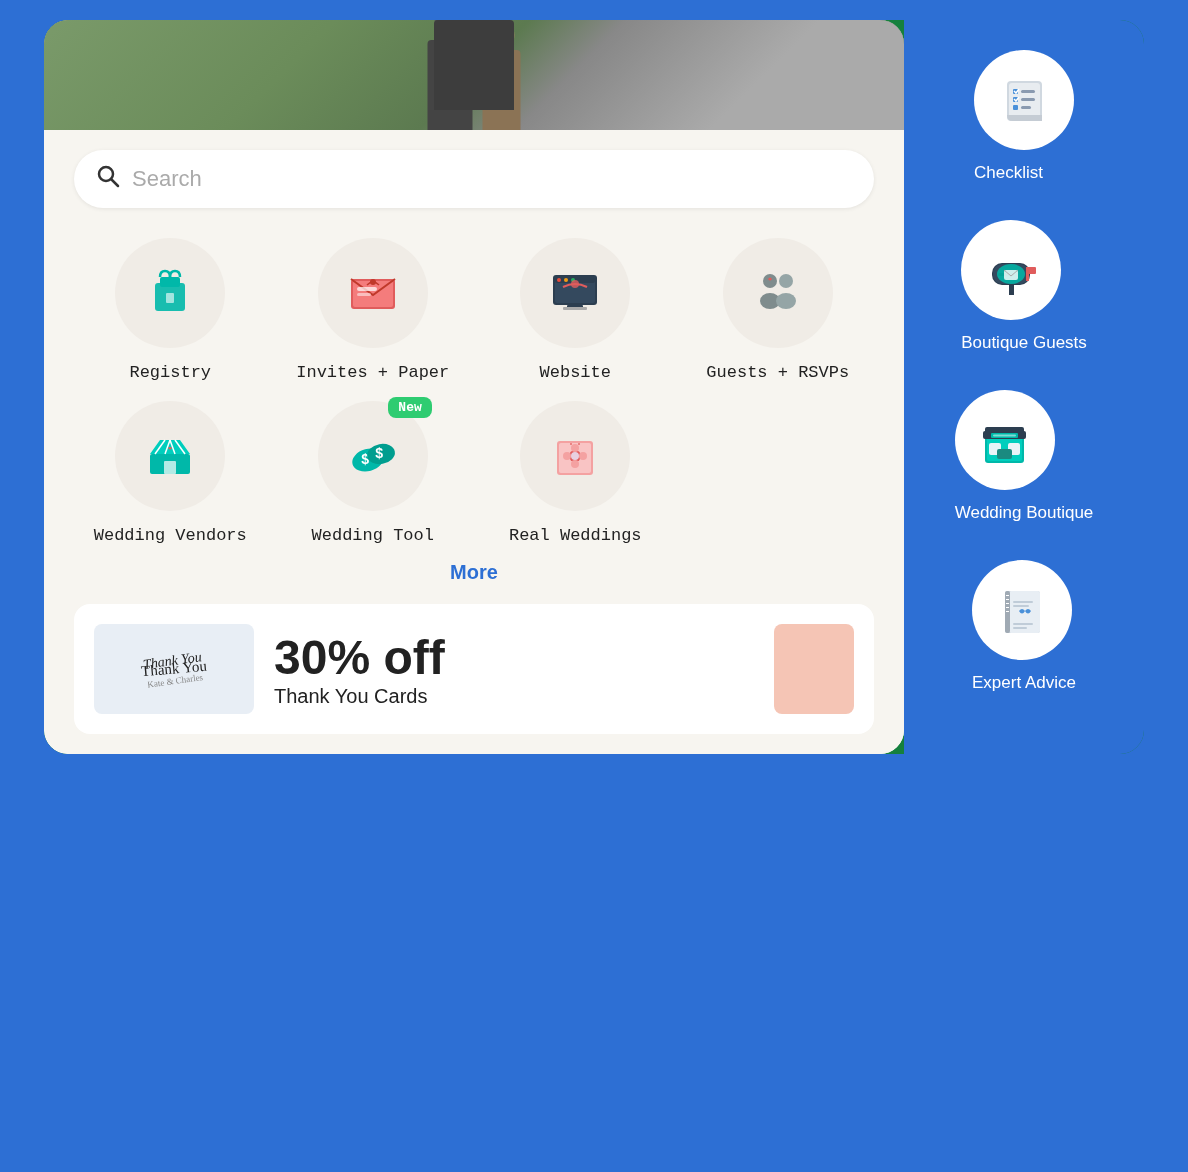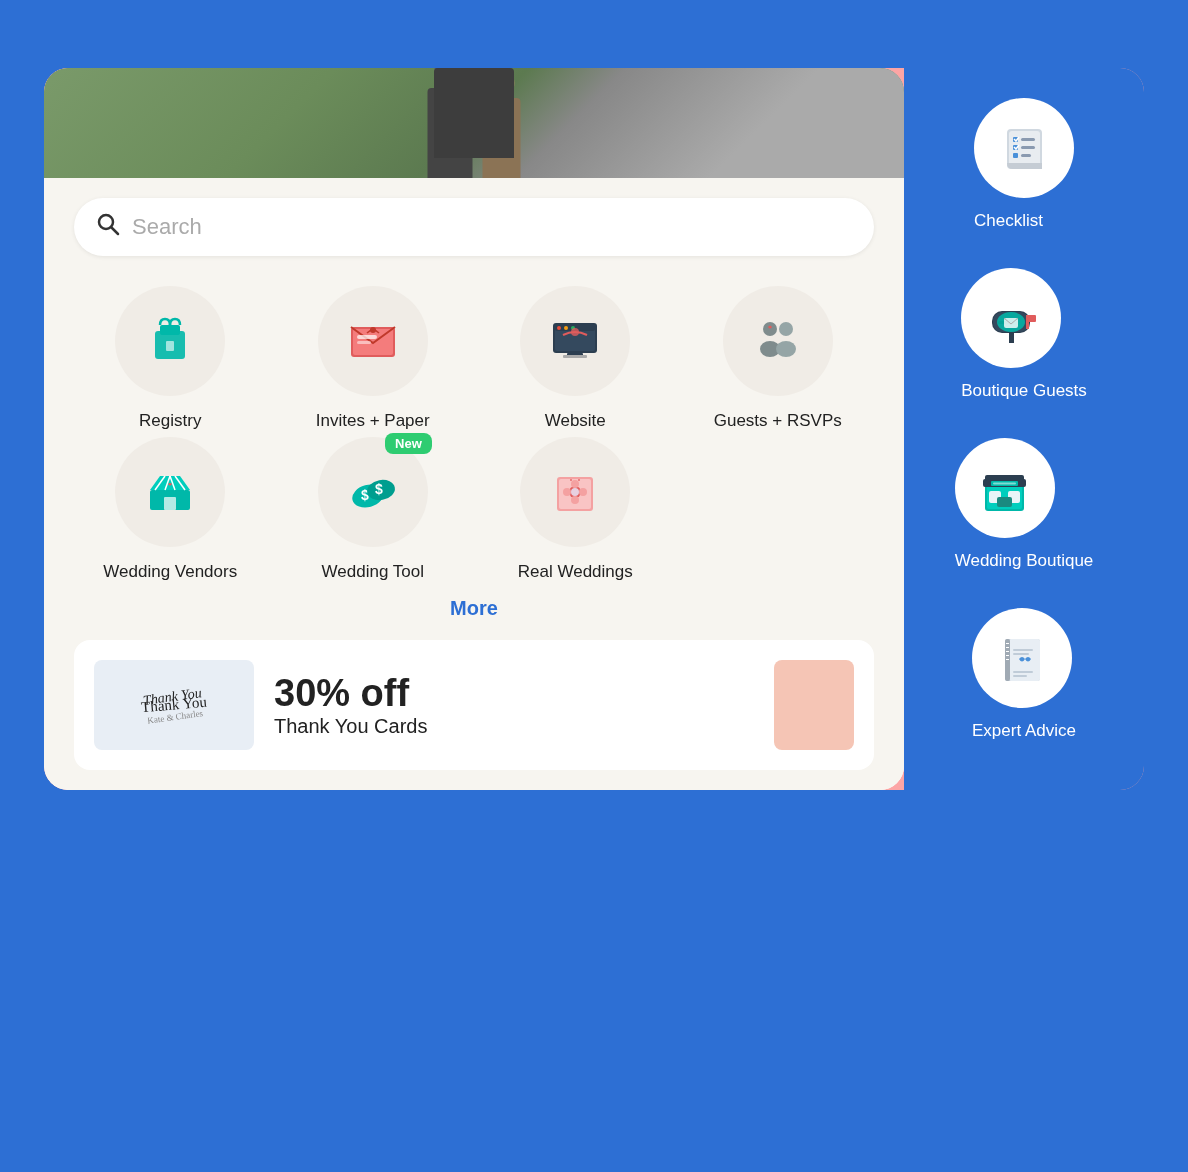--- a/index.html
+++ b/index.html
@@ -12,22 +12,21 @@
       justify-content: center;
       align-items: flex-start;
       padding: 20px;
     }
     .container {
       display: flex;
       width: 1100px;
       gap: 0;
       border-radius: 24px;
       overflow: hidden;
-      background: #fca5a5;
-      margin-top: 48px;
+      background: #15803d;
     }
     .main-panel {
       flex: 1;
       background: white;
       border-radius: 24px;
       overflow: hidden;
       display: flex;
       flex-direction: column;
     }
     .hero-image {
@@ -79,22 +78,23 @@
       font-size: 22px;
     }
     .search-placeholder {
       font-size: 22px;
       color: #aaa;
       font-weight: 400;
     }
     .grid-section {
       display: grid;
       grid-template-columns: repeat(4, 1fr);
-      gap: 5px 10px;
+      gap: 17px 10px;
       margin-bottom: 14px;
+      font-family: Liberation Mono, monospace;
     }
     .grid-item {
       display: flex;
       flex-direction: column;
       align-items: center;
       gap: 14px;
       cursor: pointer;
     }
     .icon-circle {
       width: 110px;
@@ -170,21 +170,21 @@
       color: #222;
       position: absolute;
       top: 50%;
       left: 50%;
       transform: translate(-50%, -50%) rotate(-5deg);
     }
     .promo-text {
       flex: 1;
     }
     .promo-text .discount {
-      font-size: 38px;
+      font-size: 48px;
       font-weight: 700;
       color: #222;
     }
     .promo-text .subtitle {
       font-size: 20px;
       color: #222;
       font-weight: 500;
     }
     .promo-end {
       width: 80px;

